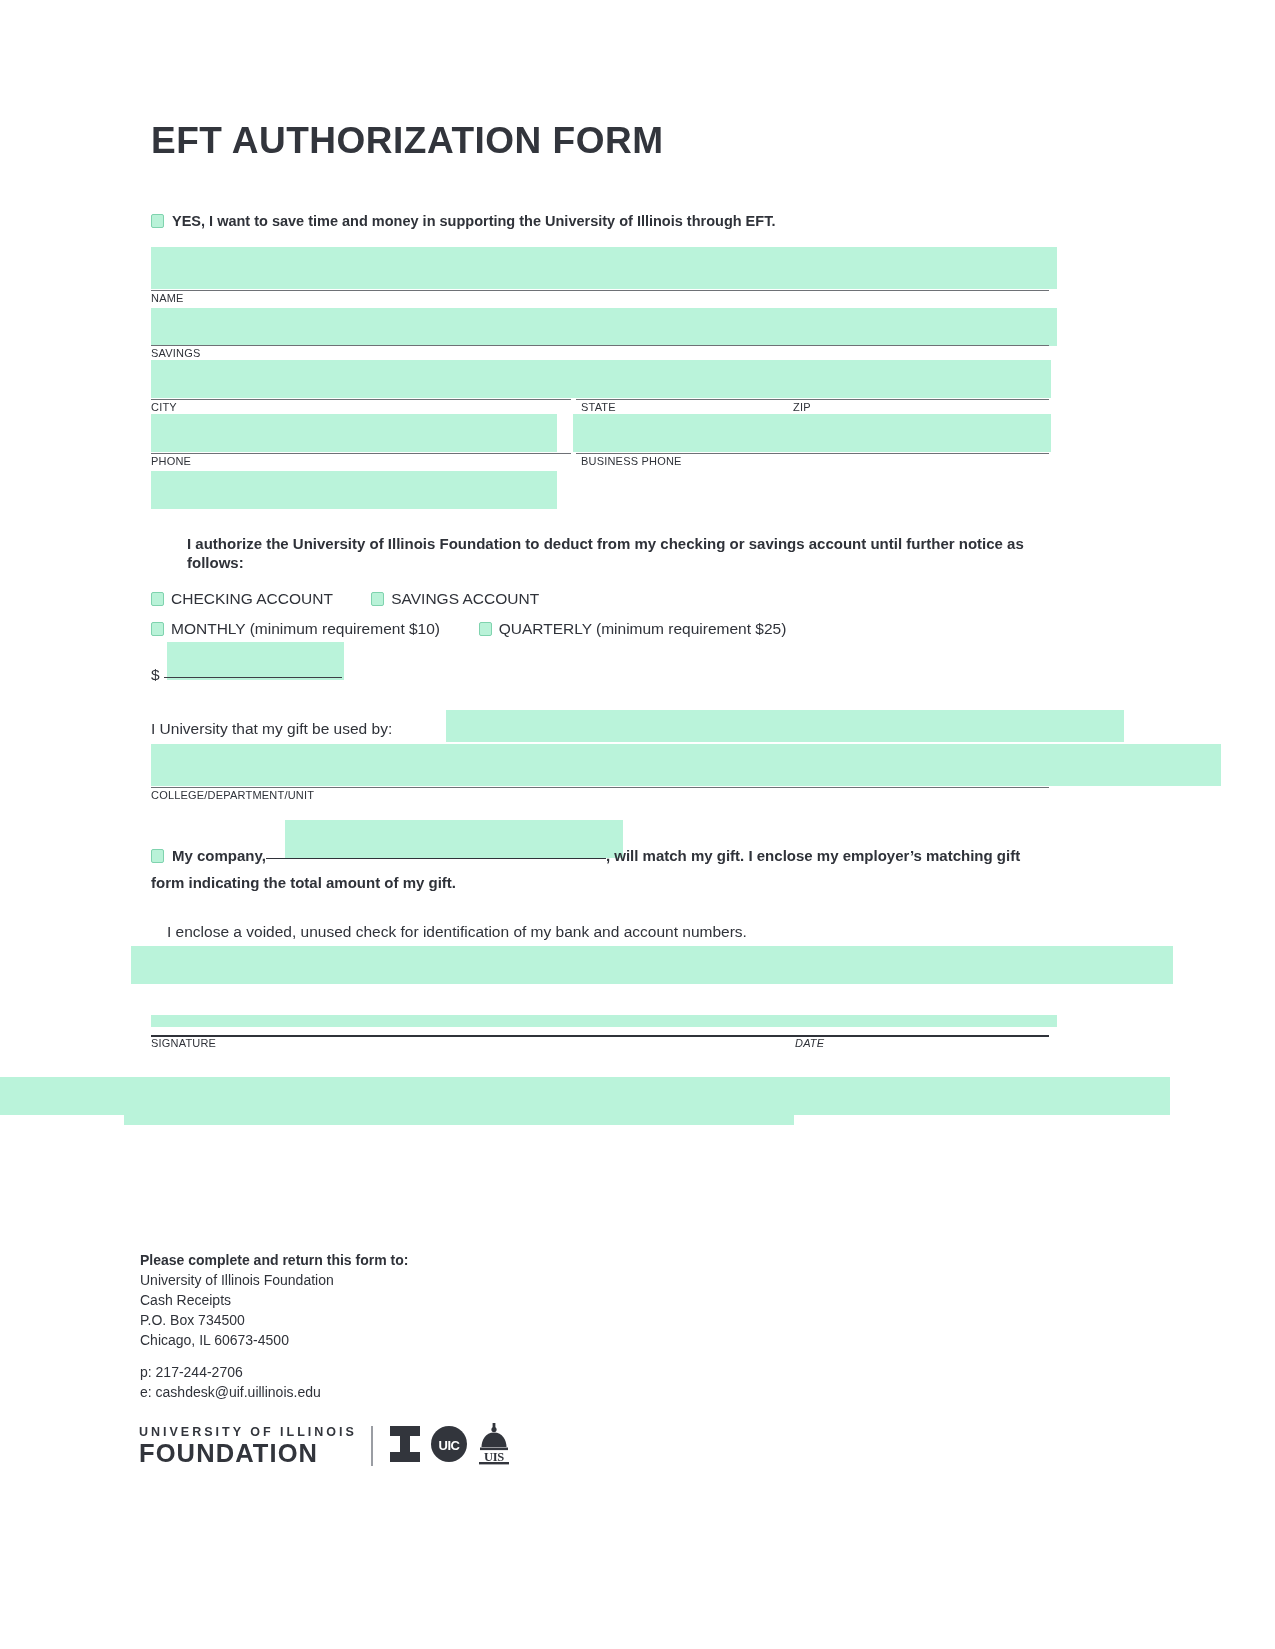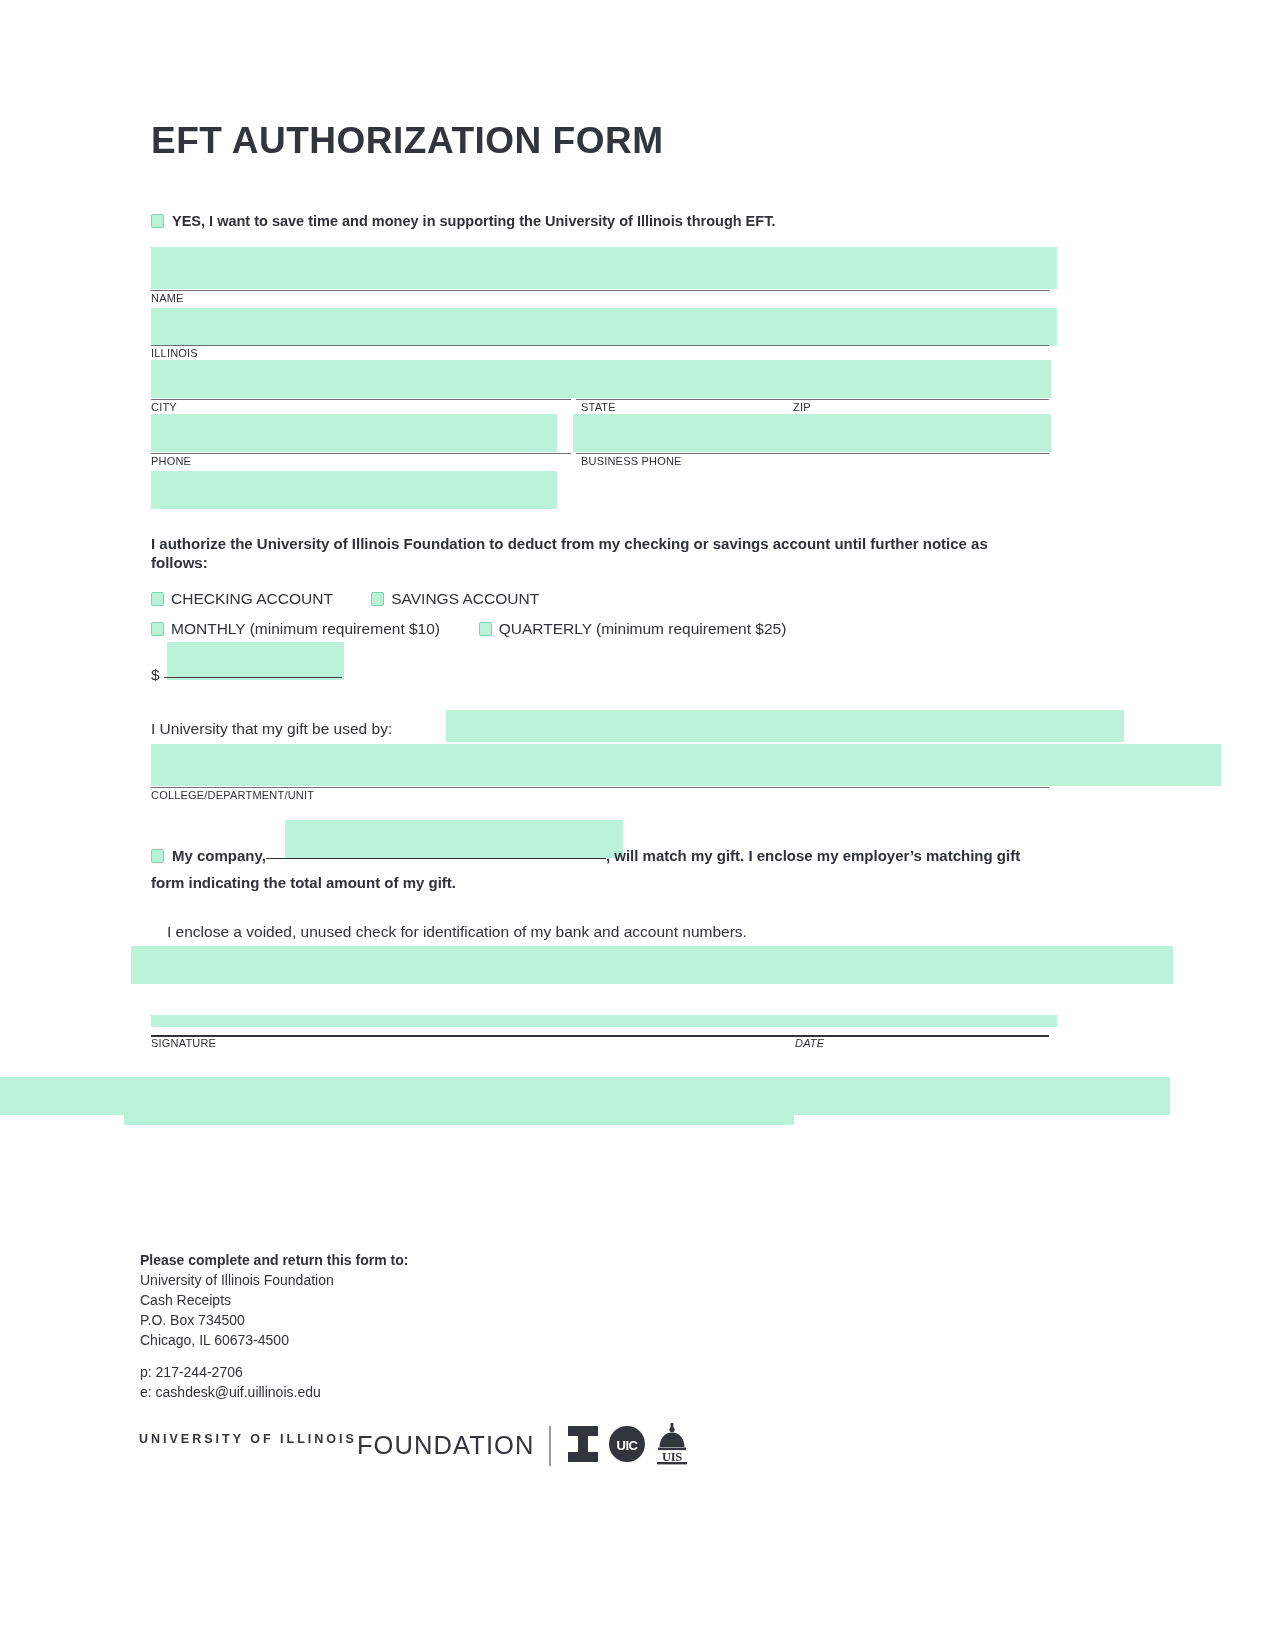--- a/index.html
+++ b/index.html
@@ -88,20 +88,21 @@
     z-index: 4;
     white-space: nowrap;
   }
 
   .para {
     position: absolute;
     font-size: 15px;
     font-weight: bold;
     line-height: 1.24;
     color: #2f3239;
+    margin-left: 36px;
   }
 
   .opt-row {
     position: absolute;
     font-size: 15.5px;
     color: #2f3239;
     white-space: nowrap;
   }
   .opt-row .cbox { margin-right: 7px; }
   .opt-gap { display: inline-block; width: 30px; }
@@ -182,34 +183,34 @@
   .logo {
     position: absolute;
     left: 139px;
     top: 1422px;
     display: flex;
     align-items: center;
     height: 48px;
   }
   .logo-words {
     display: flex;
-    flex-direction: row;
+    flex-direction: column;
     justify-content: center;
     color: #32353c;
   }
   .logo-line1 {
     font-size: 12.5px;
     font-weight: bold;
     letter-spacing: 3.0px;
     line-height: 1;
     margin-bottom: 3px;
   }
   .logo-line2 {
     font-size: 25.5px;
-    font-weight: normal;
+    font-weight: bold;
     letter-spacing: 1.1px;
     line-height: 1;
   }
   .logo-divider {
     width: 2px;
     height: 40px;
     background: #9a9da3;
     margin: 0 15px 0 14px;
   }
   .logo-marks {
@@ -249,21 +250,21 @@
 
   <div class="content">
 
     <div class="title">EFT AUTHORIZATION FORM</div>
 
     <div class="yes-row">
       <span class="cbox"></span><span>YES, I want to save time and money in supporting the University of Illinois through EFT.</span>
     </div>
 
     <div class="fieldlabel" style="left:151px; top:292px;">NAME</div>
-    <div class="fieldlabel" style="left:151px; top:347px;">ILLINOIS</div>
+    <div class="fieldlabel" style="left:151px; top:347px;">SAVINGS</div>
     <div class="fieldlabel" style="left:151px; top:401px;">CITY</div>
     <div class="fieldlabel" style="left:581px; top:401px;">STATE</div>
     <div class="fieldlabel" style="left:793px; top:401px;">ZIP</div>
     <div class="fieldlabel" style="left:151px; top:455px;">PHONE</div>
     <div class="fieldlabel" style="left:581px; top:455px;">BUSINESS PHONE</div>
     <div class="fieldlabel" style="left:151px; top:789px;">COLLEGE/DEPARTMENT/UNIT</div>
     <div class="fieldlabel" style="left:151px; top:1037px;">SIGNATURE</div>
     <div class="fieldlabel" style="left:795px; top:1037px;font-style:italic;">DATE</div>
 
     <div class="para" style="left:151px; top:535px; width:880px;">I authorize the University of Illinois Foundation to deduct from my checking or savings account until further notice as follows:</div>

